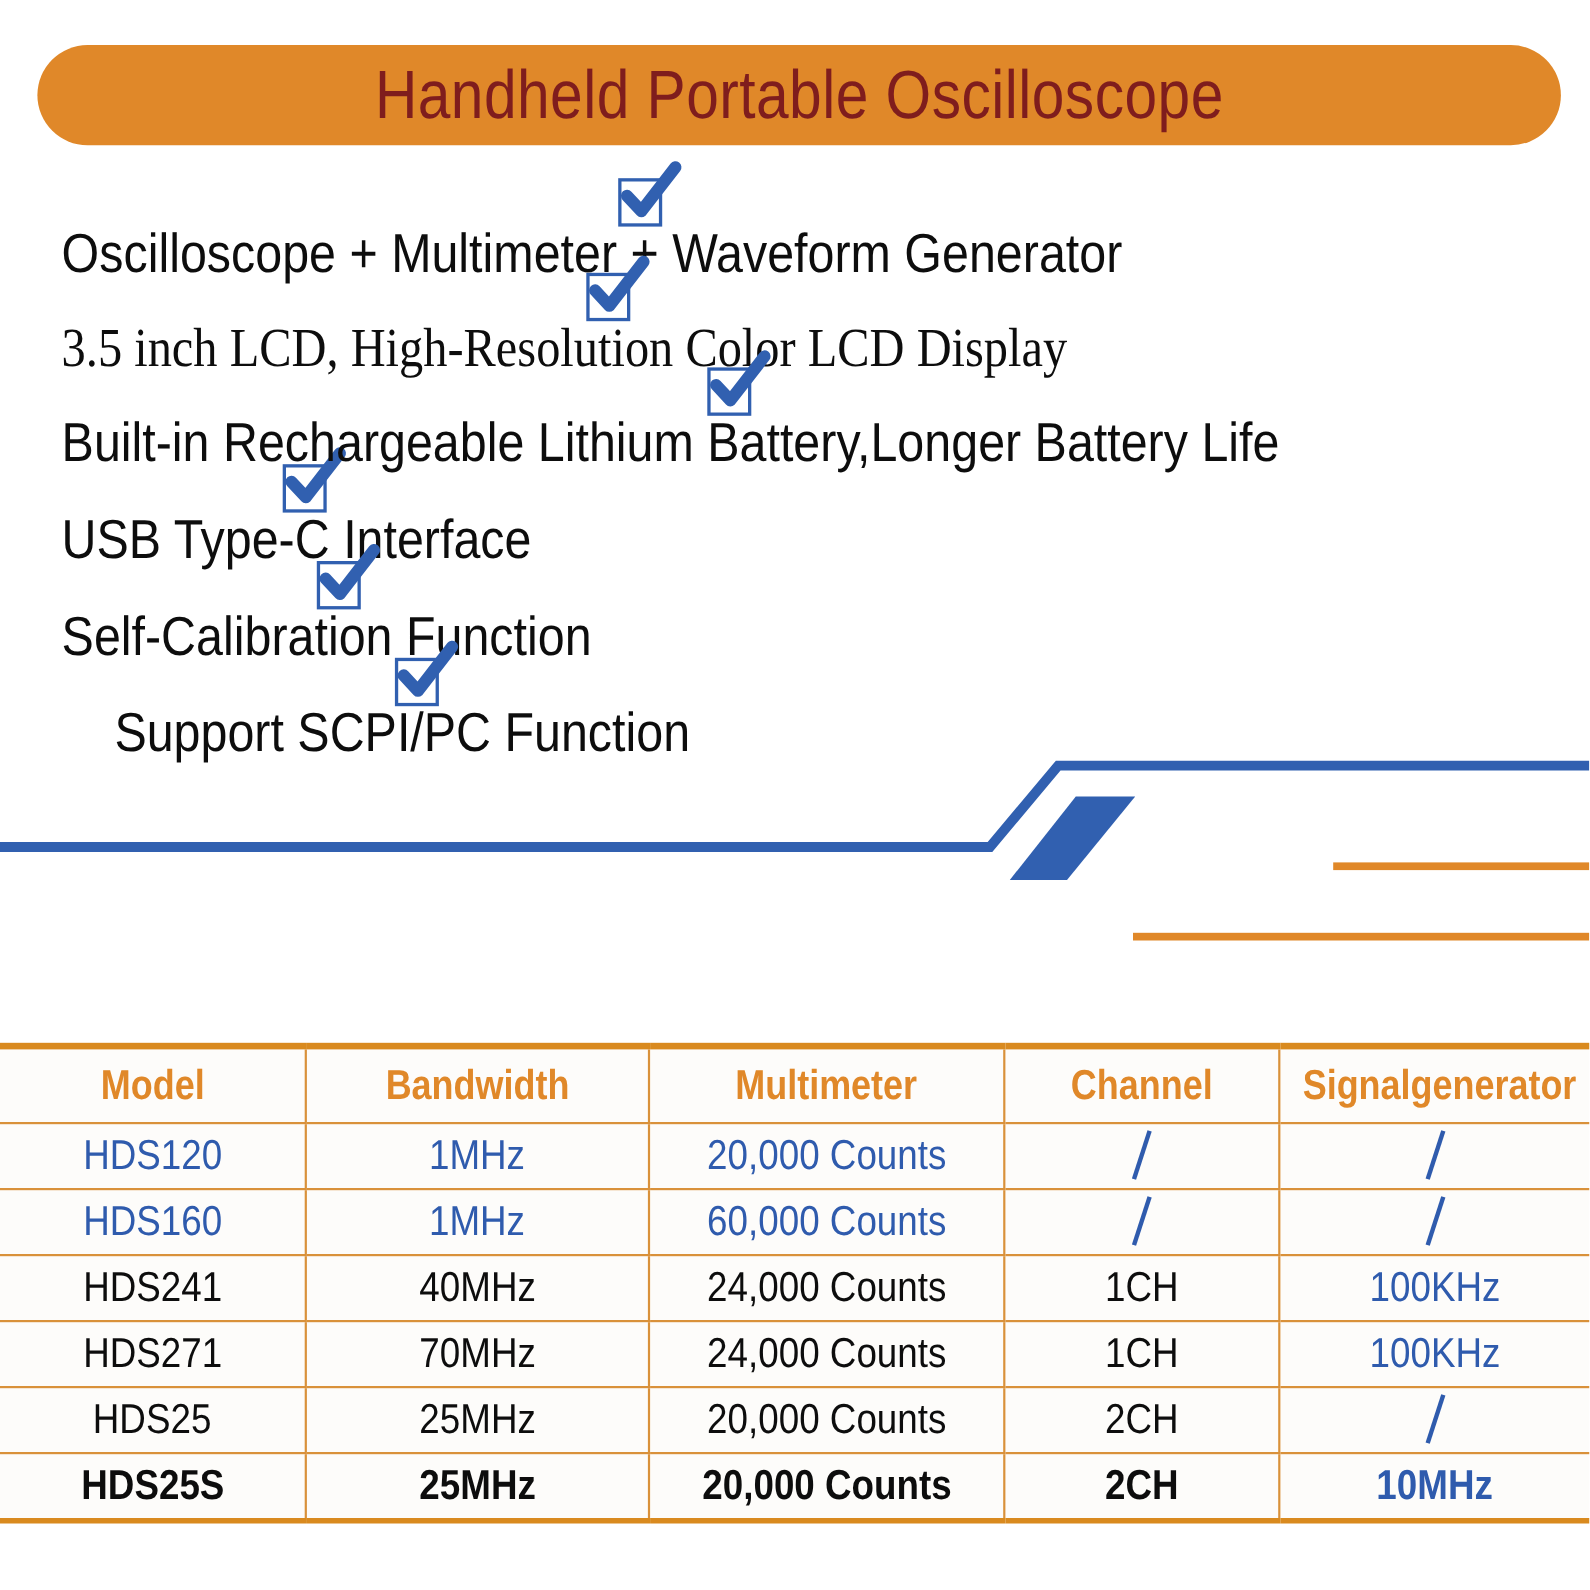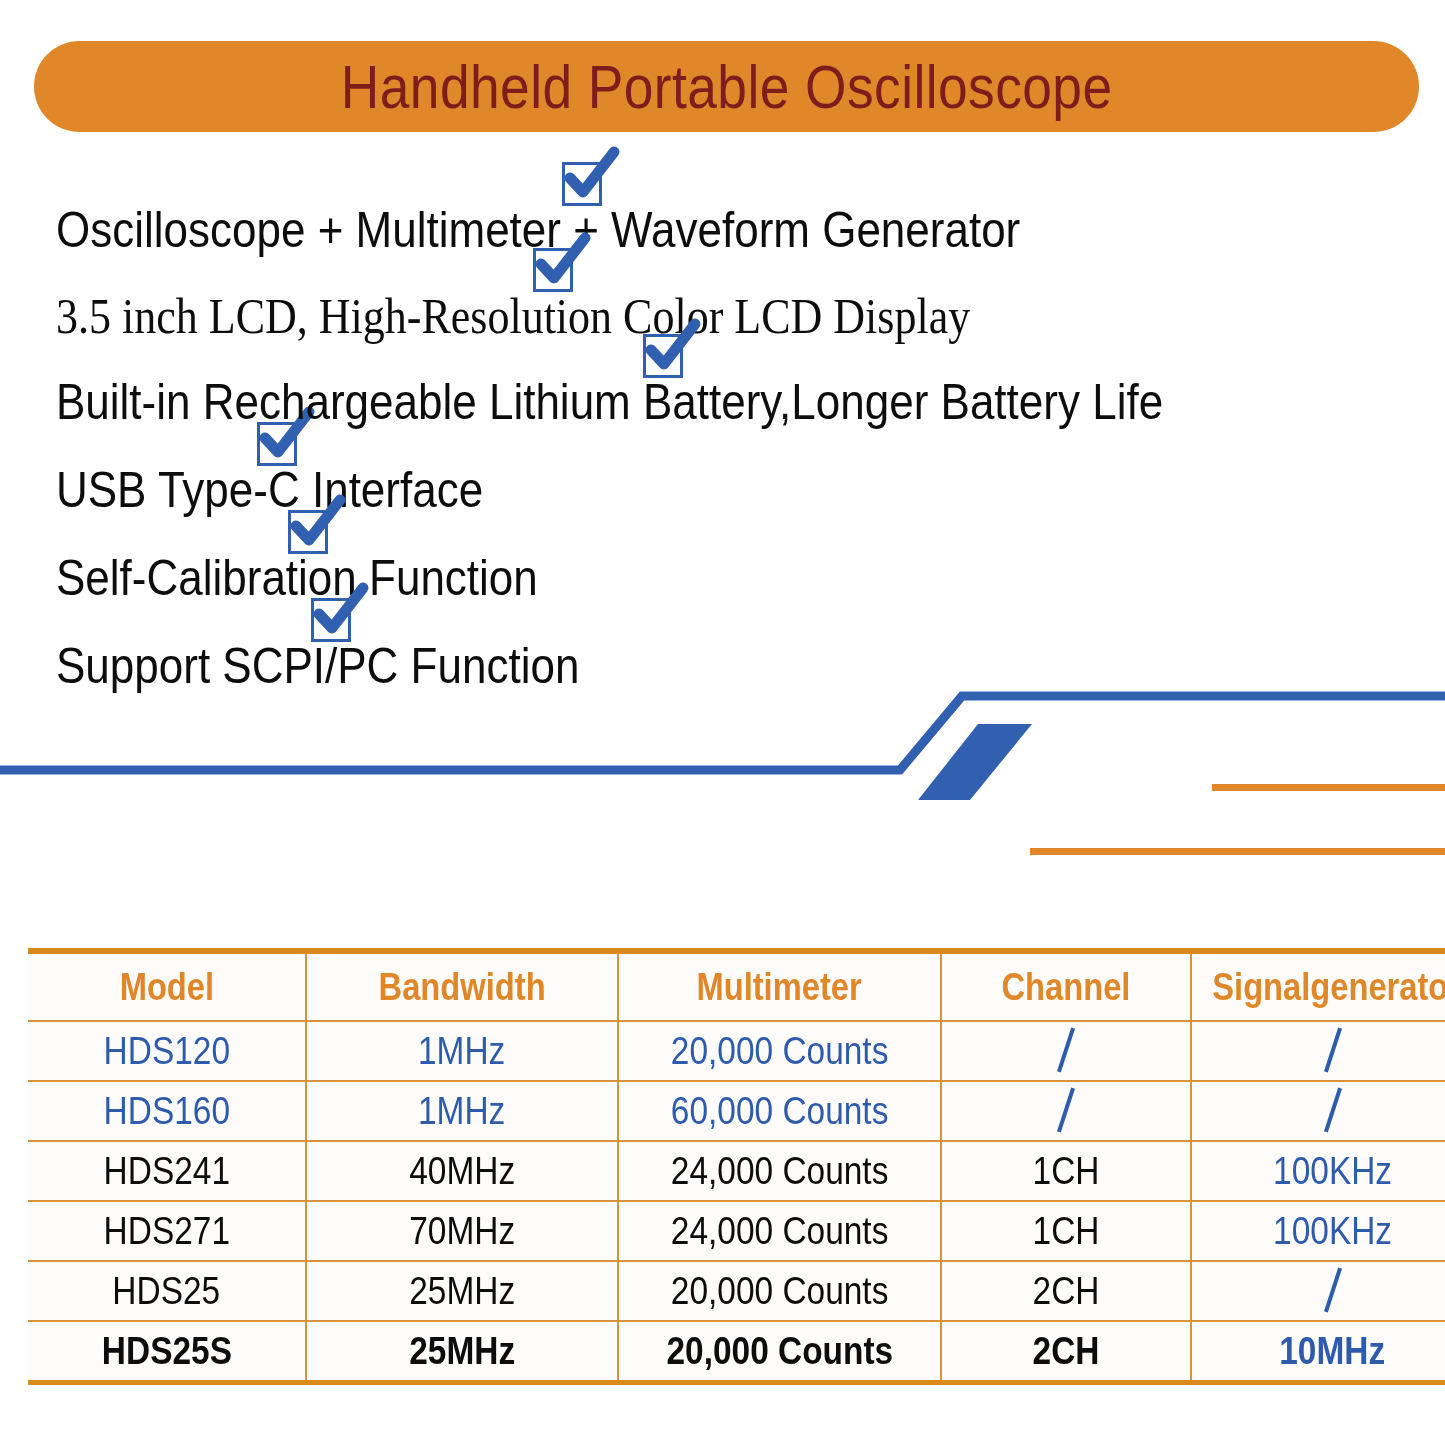--- a/index.html
+++ b/index.html
@@ -107,21 +107,20 @@
     height: 230px;
     pointer-events: none;
   }
 
   
   #spec-table {
     position: absolute;
     left: 0;
     top: 948px;
     width: 1227px;
-    padding-left: 28px;
   }
   table.spec {
     border-collapse: collapse;
     width: 1445px;
     table-layout: fixed;
   }
   table.spec col.c-model { width: 278px; }
   table.spec col.c-bw    { width: 312px; }
   table.spec col.c-mm    { width: 323px; }
   table.spec col.c-ch    { width: 250px; }
@@ -239,21 +238,21 @@
   <div class="feature-row" style="top:348px;">
     <span class="checkbox-icon">
       <span class="box"></span>
       <svg viewBox="0 0 62 58" xmlns="http://www.w3.org/2000/svg">
         <path d="M10 30 L23 44 L54 4" fill="none" stroke="#3160b0" stroke-width="11" stroke-linecap="round" stroke-linejoin="round"></path>
       </svg>
     </span>
     <span class="feature-text">Self-Calibration Function</span>
   </div>
 
-  <div class="feature-row" style="top:436px;">
+  <div class="feature-row" style="top:436px;margin-left:48px;">
     <span class="checkbox-icon">
       <span class="box"></span>
       <svg viewBox="0 0 62 58" xmlns="http://www.w3.org/2000/svg">
         <path d="M10 30 L23 44 L54 4" fill="none" stroke="#3160b0" stroke-width="11" stroke-linecap="round" stroke-linejoin="round"></path>
       </svg>
     </span>
     <span class="feature-text">Support SCPI/PC Function</span>
   </div>
 
 </div>

